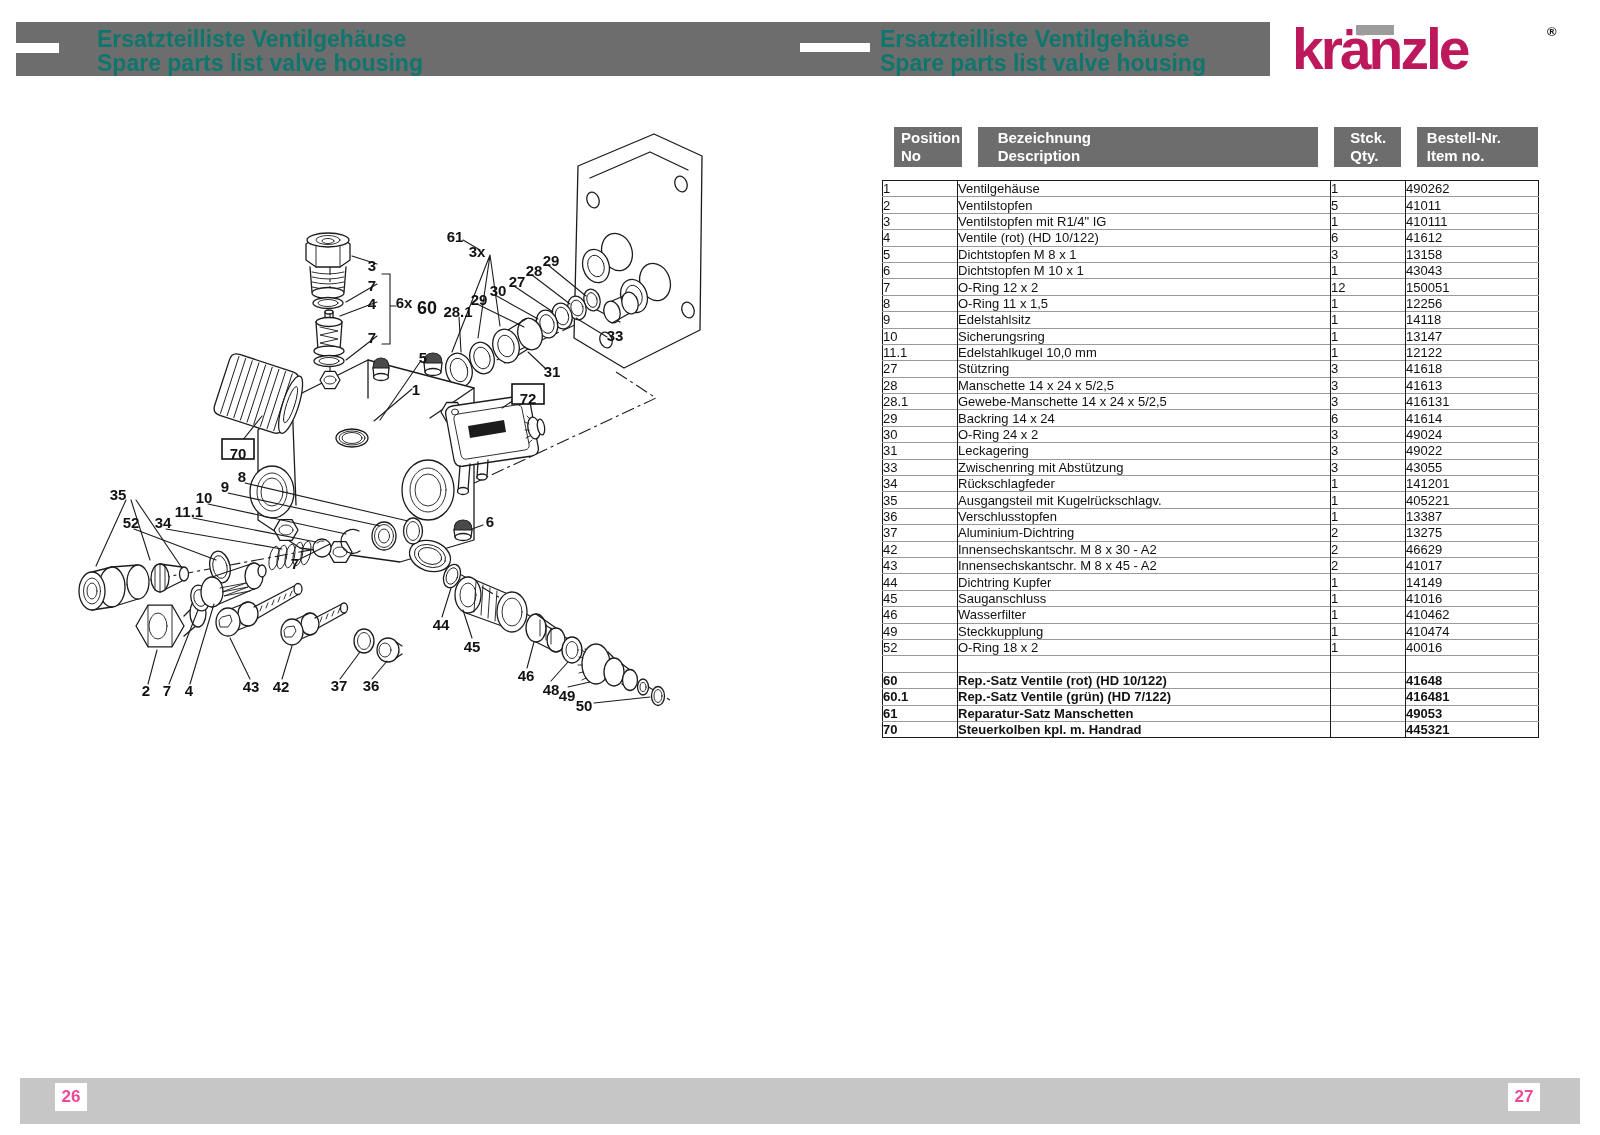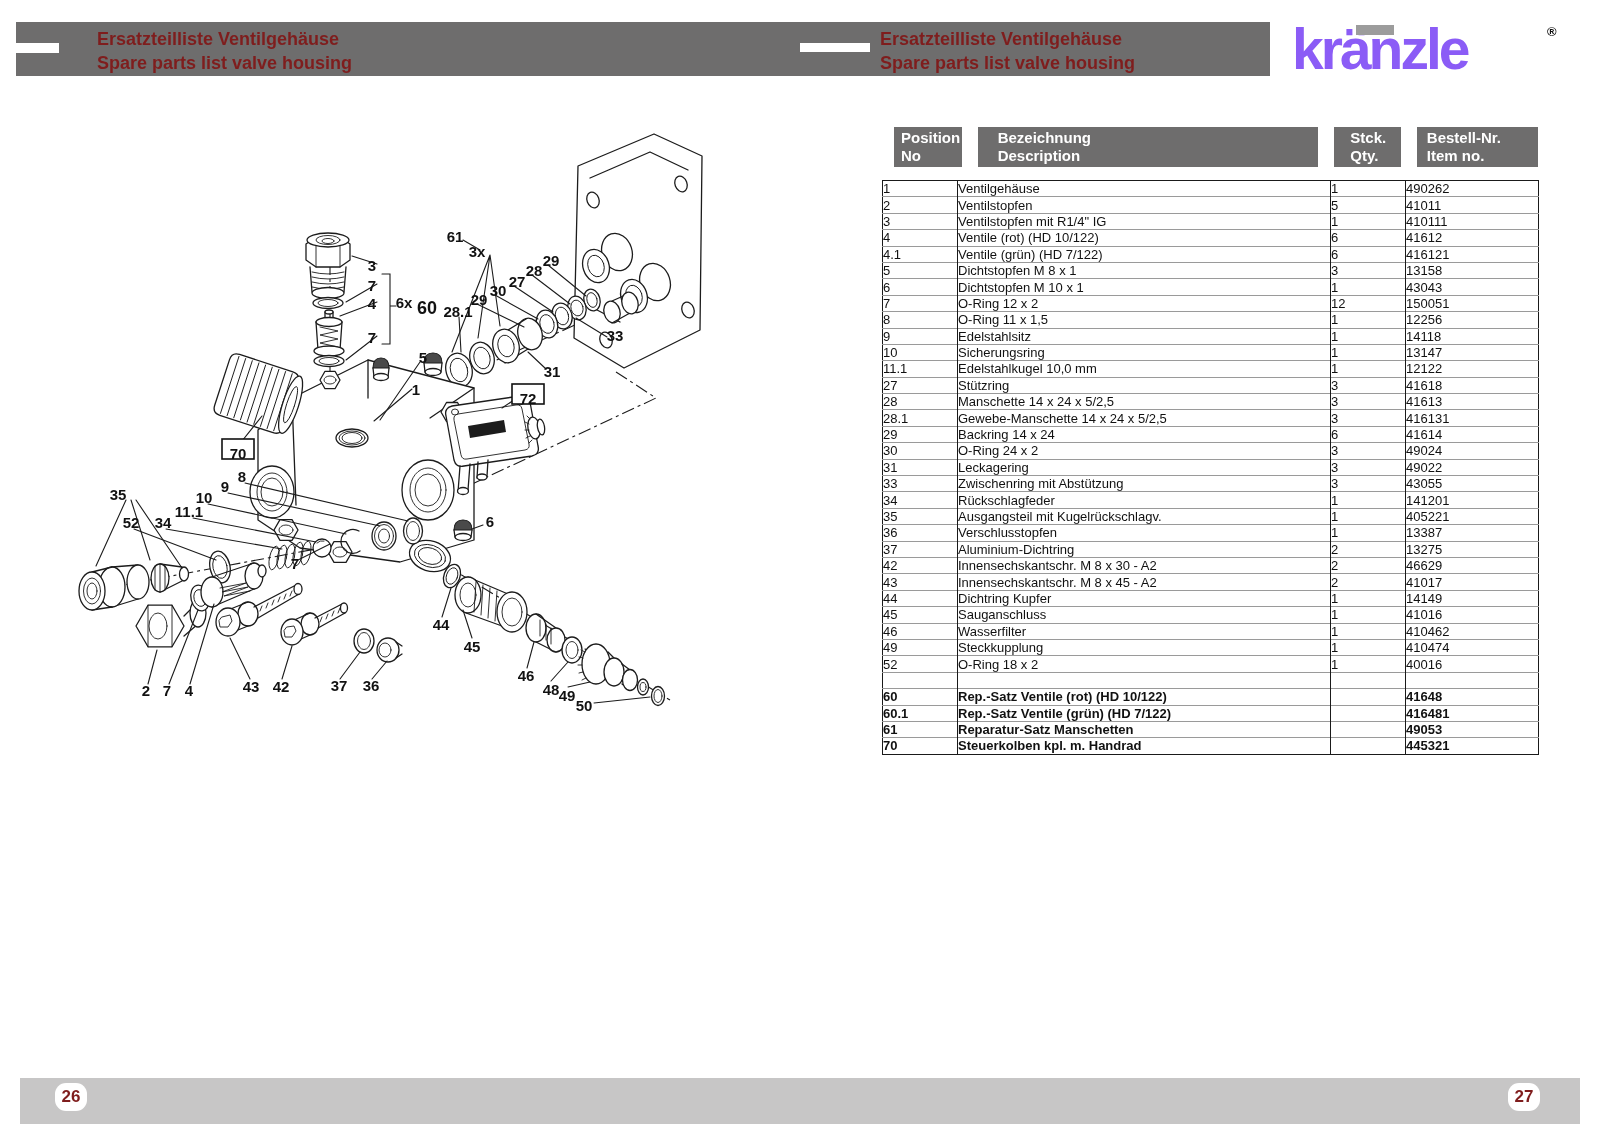--- a/index.html
+++ b/index.html
@@ -3,25 +3,25 @@
 <meta charset="utf-8">
 <style>
   html,body{margin:0;padding:0;}
   body{width:1600px;height:1135px;position:relative;background:#fff;overflow:hidden;
        font-family:"Liberation Sans",sans-serif;color:#111;}
   
   .topbar{position:absolute;left:16px;top:22px;width:1254px;height:54px;background:#6e6d6d;}
   .topdash{position:absolute;background:#fff;}
   .dash1{left:14px;top:43px;width:45px;height:10px;}
   .dash2{left:800px;top:43px;width:70px;height:9px;}
-  .titleblock{position:absolute;top:27px;color:#7f1d1d;font-weight:bold;font-size:18px;line-height:24px;white-space:nowrap;}
+  .titleblock{position:absolute;top:27px;color:#0f766e;font-weight:bold;font-size:23px;line-height:24px;white-space:nowrap;}
   .title-left{left:97px;}
   .title-right{left:880px;}
   
-  .logo{position:absolute;left:1292px;top:16px;font-size:57px;font-weight:bold;letter-spacing:-3px;color:#8b5cf6;}
+  .logo{position:absolute;left:1292px;top:16px;font-size:57px;font-weight:bold;letter-spacing:-3px;color:#be185d;}
   .logo-umlaut{position:absolute;left:1356px;top:25px;width:38px;height:10px;background:#9c9c9c;}
   .logo-reg{position:absolute;left:1547px;top:24px;font-size:13px;font-weight:bold;color:#0d0d0d;}
   
   .thead{position:absolute;left:882px;top:127px;width:656px;height:40px;display:flex;}
   .thead .hcell{background:#6e6d6d;color:#fff;font-weight:bold;font-size:15px;line-height:18px;
                 padding-top:2px;box-sizing:border-box;height:40px;margin-left:12px;}
   .hc1{width:73px;margin-right:4px;padding-left:7px;}
   .hc2{width:369px;margin-right:4px;padding-left:20px;}
   .hc3{width:71px;margin-right:4px;padding-left:16px;}
   .hc4{width:131px;padding-left:10px;}
@@ -32,21 +32,21 @@
   table.parts tr:first-child td{border-top:none;}
   table.parts td:first-child{border-left:none;}
   td.c-pos{width:74px;padding-left:7px;}
   td.c-desc{width:372px;padding-left:12px;}
   td.c-qty{width:74px;padding-left:7px;}
   td.c-item{width:132px;padding-left:10px;}
   tr.boldrow td{font-weight:bold;}
   
   .footbar{position:absolute;left:20px;top:1078px;width:1560px;height:46px;background:#c7c6c6;}
   .pagebox{position:absolute;top:1083px;width:32px;height:28px;background:#fff;
-           font-weight:bold;font-size:17px;text-align:center;line-height:28px;color:#7f1d1d;border-radius:11px;}
+           font-weight:bold;font-size:17px;text-align:center;line-height:28px;color:#ec4899;}
   .pb-left{left:55px;}
   .pb-right{left:1508px;}
   
   .diagram{position:absolute;left:0;top:110px;width:860px;height:650px;}
   .ln{fill:none;stroke:#1c1c1c;stroke-width:1.3;stroke-linecap:round;stroke-linejoin:round;}
   .fw{fill:#fff;stroke:#1c1c1c;stroke-width:1.3;stroke-linejoin:round;}
   .th{fill:none;stroke:#1c1c1c;stroke-width:0.9;stroke-linecap:round;}
   .dk{fill:#4a4a4a;stroke:#1c1c1c;stroke-width:1.1;}
   .slab{fill:#1c1c1c;stroke:none;}
   .dd{fill:none;stroke:#1c1c1c;stroke-width:1.1;stroke-dasharray:13 4 3 4;}
@@ -433,26 +433,20 @@
         <td class="c-qty">1</td>
         <td class="c-item">410111</td>
       </tr>
       <tr>
         <td class="c-pos">4</td>
         <td class="c-desc">Ventile (rot) (HD 10/122)</td>
         <td class="c-qty">6</td>
         <td class="c-item">41612</td>
       </tr>
       <tr>
-        <td class="c-pos">4.1</td>
-        <td class="c-desc">Ventile (grün) (HD 7/122)</td>
-        <td class="c-qty">6</td>
-        <td class="c-item">416121</td>
-      </tr>
-      <tr>
         <td class="c-pos">5</td>
         <td class="c-desc">Dichtstopfen M 8 x 1</td>
         <td class="c-qty">3</td>
         <td class="c-item">13158</td>
       </tr>
       <tr>
         <td class="c-pos">6</td>
         <td class="c-desc">Dichtstopfen M 10 x 1</td>
         <td class="c-qty">1</td>
         <td class="c-item">43043</td>

